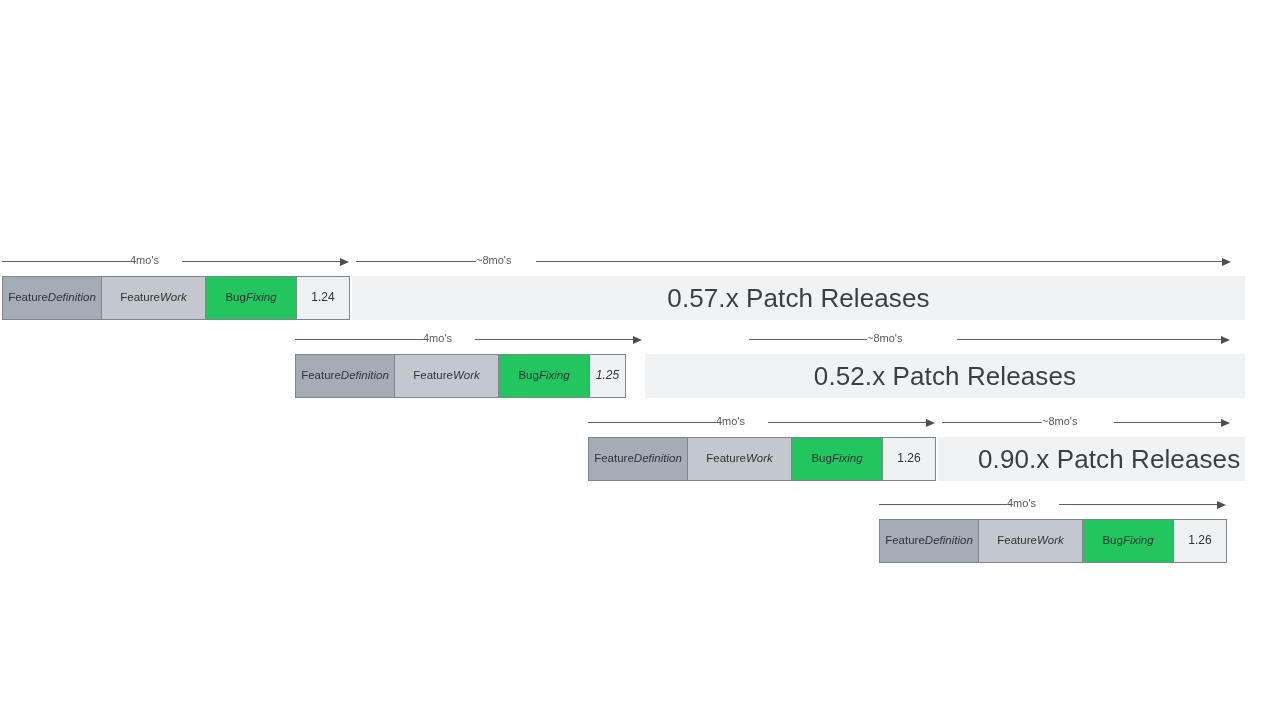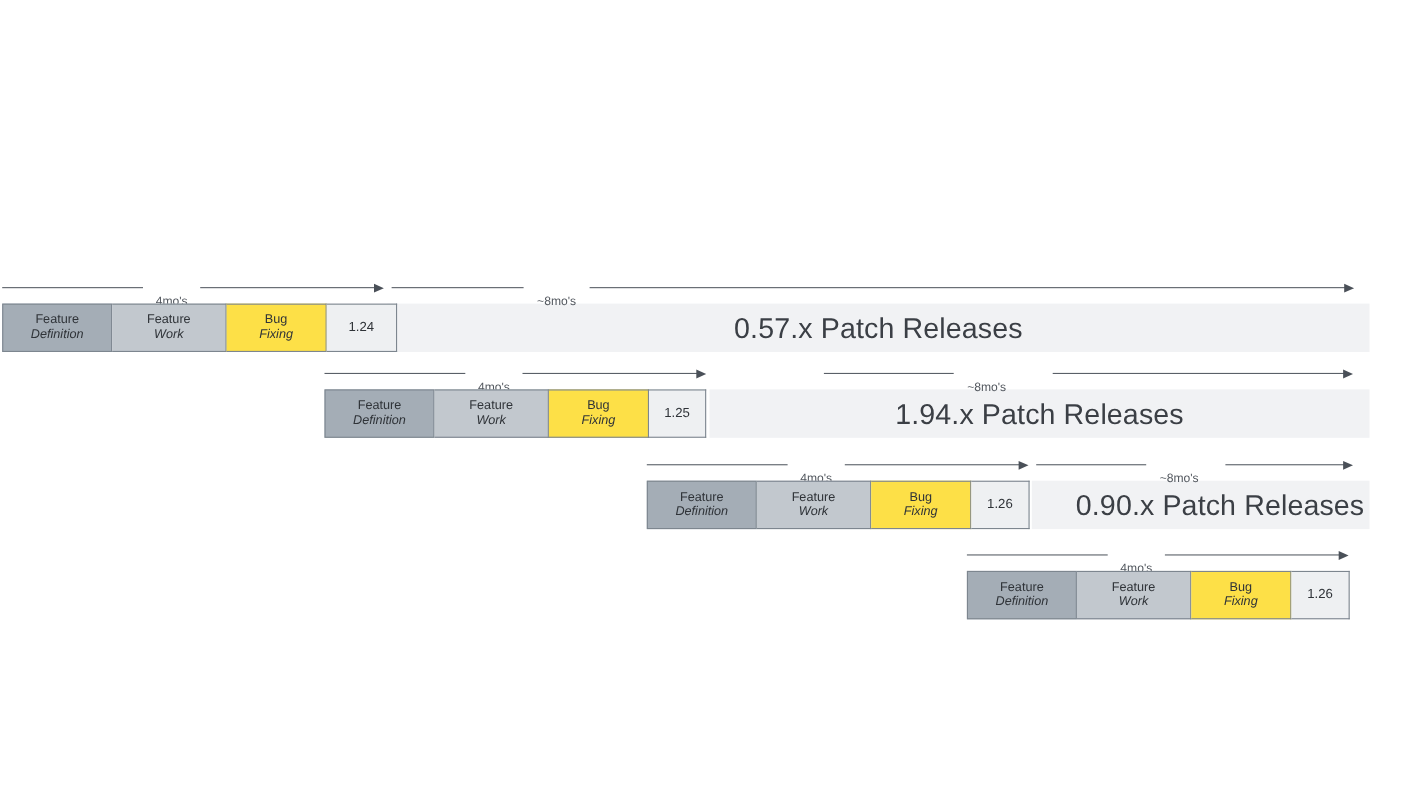--- a/index.html
+++ b/index.html
@@ -48,37 +48,36 @@
   
   .phase-strip {
     position: absolute;
     display: flex;
     box-sizing: border-box;
   }
   .phase-box {
     box-sizing: border-box;
     border: 1px solid #7d868f;
     display: flex;
-    flex-direction: column;
     align-items: center;
     justify-content: center;
     color: #2f3338;
     font-size: 11.5px;
     line-height: 13.5px;
     text-align: center;
     white-space: nowrap;
   }
   .phase-box + .phase-box {
     border-left: none;
   }
   .phase-line2 { display: block; font-style: italic; }
 
   .phase-def   { background: #a4adb6; }
   .phase-work  { background: #c2c8ce; }
-  .phase-bug   { background: #fde047; }
+  .phase-bug   { background: #22c55e; }
   .phase-ver   { background: #eef0f2; font-size: 12px; }
 
   
   .arrow-group {
     position: absolute;
     height: 22px;
   }
   .arrow-seg {
     position: absolute;
     top: 9px;
@@ -89,25 +88,24 @@
     position: absolute;
     top: 5.5px;
     width: 0;
     height: 0;
     border-top: 4.5px solid transparent;
     border-bottom: 4.5px solid transparent;
     border-left: 9px solid #4a5058;
   }
   .arrow-label {
     position: absolute;
-    top: 16px;
+    top: 2px;
     font-size: 11px;
     color: #53585f;
     white-space: nowrap;
-    text-align: center;
   }
 </style>
 </head>
 <body>
 
 <div id="timeline-canvas">
 
   <div class="release-row">
 
     <div class="patch-bar" style="left:352px; top:276px; width:893px; height:44px;">
@@ -134,30 +132,30 @@
         <span class="phase-line2">Definition</span>
       </div>
       <div class="phase-box phase-work" style="width:104px;">
         <span>Feature</span>
         <span class="phase-line2">Work</span>
       </div>
       <div class="phase-box phase-bug" style="width:91px;">
         <span>Bug</span>
         <span class="phase-line2">Fixing</span>
       </div>
-      <div class="phase-box phase-ver" style="width:64px;">
+      <div class="phase-box phase-ver" style="width:53px;">
         <span>1.24</span>
       </div>
     </div>
   </div>
 
   <div class="release-row">
 
     <div class="patch-bar" style="left:645px; top:354px; width:600px; height:44px;">
-      <span class="patch-bar-label">1.94.x Patch Releases</span>
+      <span class="patch-bar-label">0.52.x Patch Releases</span>
     </div>
 
     <div class="arrow-group" style="left:295px; top:330px; width:348px;">
       <div class="arrow-seg" style="left:0px; width:128px;"></div>
       <div class="arrow-label" style="left:128px; width:52px;">4mo's</div>
       <div class="arrow-seg" style="left:180px; width:159px;"></div>
       <div class="arrow-head" style="left:338px;"></div>
     </div>
 
     <div class="arrow-group" style="left:749px; top:330px; width:483px;">
@@ -173,21 +171,21 @@
         <span class="phase-line2">Definition</span>
       </div>
       <div class="phase-box phase-work" style="width:104px;">
         <span>Feature</span>
         <span class="phase-line2">Work</span>
       </div>
       <div class="phase-box phase-bug" style="width:91px;">
         <span>Bug</span>
         <span class="phase-line2">Fixing</span>
       </div>
-      <div class="phase-box phase-ver" style="width:52px;">
+      <div class="phase-box phase-ver" style="width:36px;font-style:italic;">
         <span>1.25</span>
       </div>
     </div>
   </div>
 
   <div class="release-row">
 
     <div class="patch-bar" style="left:938px; top:437px; width:307px; height:44px;">
       <span class="patch-bar-label" style="position:absolute; left:40px; white-space:nowrap;">0.90.x Patch Releases</span>
     </div>

